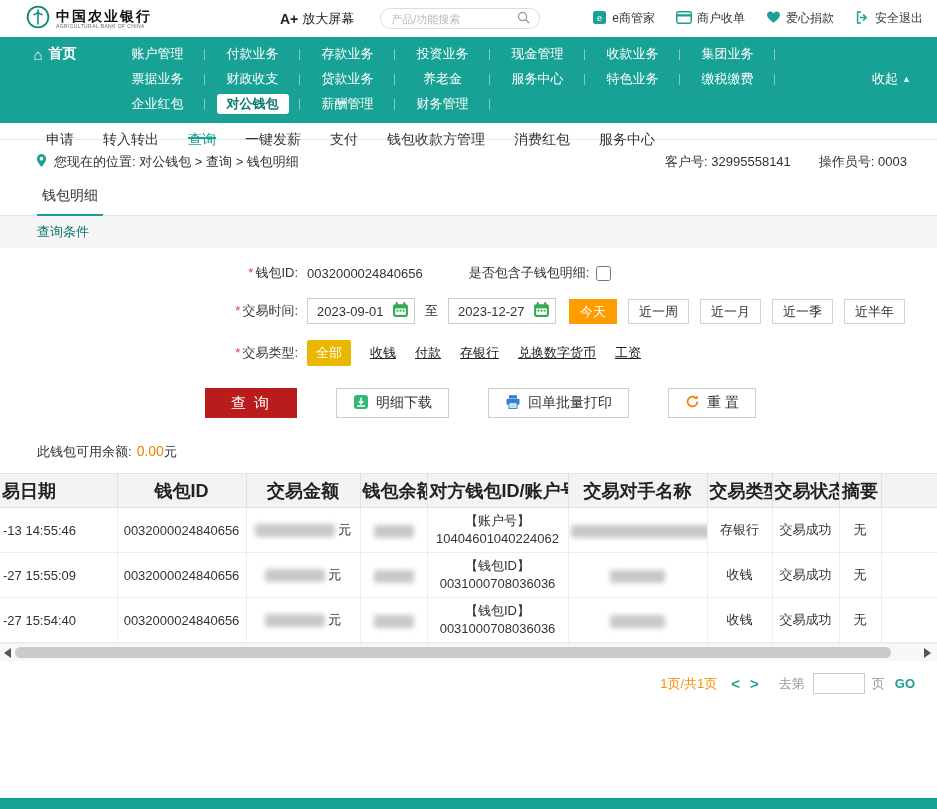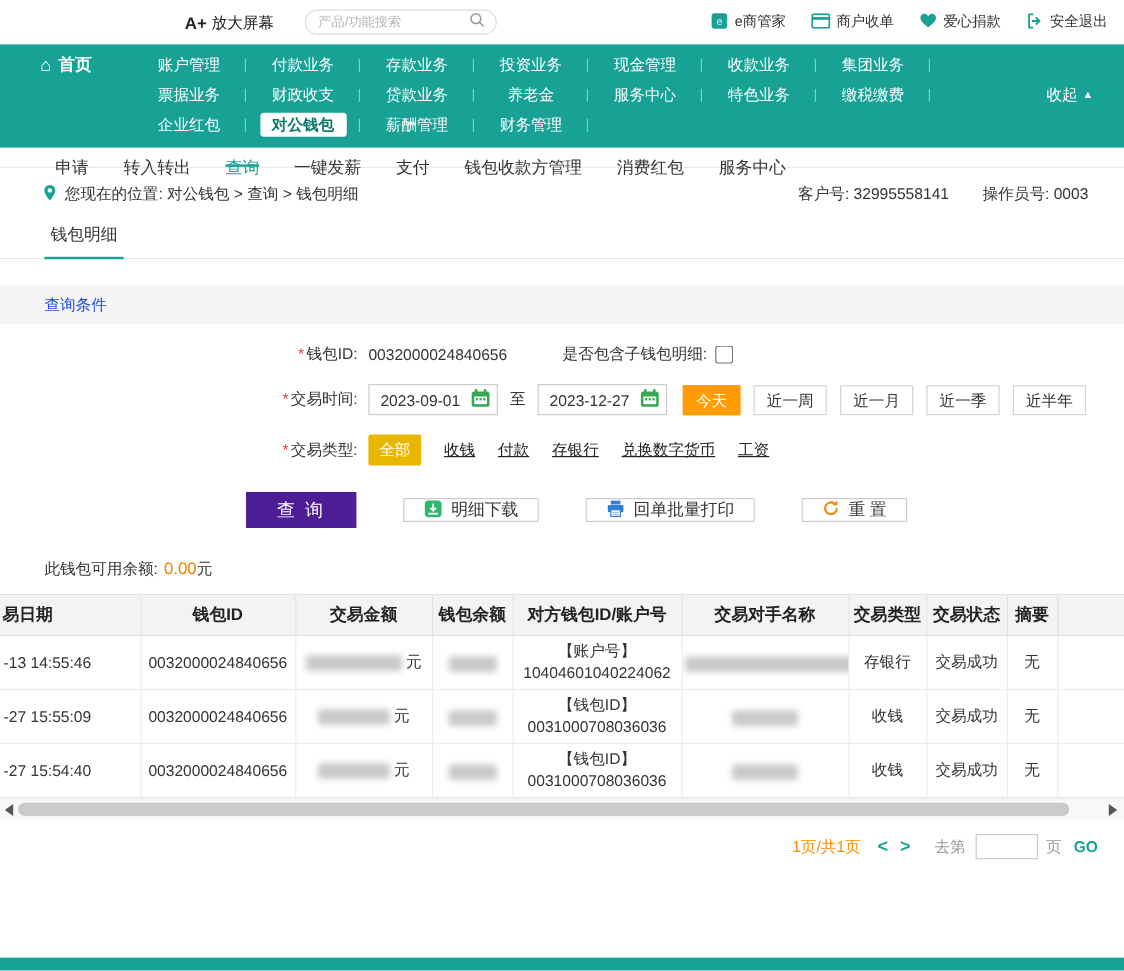--- a/index.html
+++ b/index.html
@@ -40,50 +40,50 @@
   
   .crumb-row { display: flex; justify-content: space-between; align-items: center; padding: 0 30px 0 36px; margin-top: 13px; font-size: 13px; }
   .crumb-left { display: flex; align-items: center; gap: 7px; }
   .crumb-right { display: flex; gap: 28px; }
 
   
   .tab-row { margin-top: 12px; padding-left: 37px; border-bottom: 1px solid #e5e5e5; }
   .tab { display: inline-block; font-size: 14px; color: #333; padding: 4px 5px 9px; border-bottom: 2px solid #17a295; margin-bottom: -1px; cursor: pointer; }
 
   
-  .section-bar { background: #f5f5f6; font-size: 13px; color: #1d4ed8; padding: 7px 0 7px 37px; margin-top: 22px; }
+  .section-bar { background: #f5f5f6; font-size: 13px; color: #0f766e; padding: 7px 0 7px 37px; margin-top: 0; }
 
   
   .form-row { display: flex; align-items: center; margin-top: 16px; }
   .form-label { width: 298px; text-align: right; font-size: 13px; color: #333; flex-shrink: 0; }
   .req { color: #e3403a; margin-right: 2px; }
   .form-value { margin-left: 9px; font-size: 13px; color: #333; display: flex; align-items: center; }
   .inline-label { margin-left: 46px; font-size: 13px; }
   .sub-checkbox { width: 15px; height: 15px; margin-left: 7px; cursor: pointer; }
   .date-field { display: flex; align-items: center; border: 1px solid #ccc; height: 26px; padding: 0 5px 0 9px; gap: 7px; background: #fff; cursor: pointer; }
   .date-text { font-size: 13px; color: #333; min-width: 68px; }
   .join { margin: 0 10px; font-size: 13px; }
   .range-btn { height: 25px; line-height: 23px; padding: 0 10px; border: 1px solid #d4d4d4; background: #fff; font-size: 13px; color: #333; margin-left: 11px; cursor: pointer; }
   .range-btn.active { background: #ff9c00; border-color: #ff9c00; color: #fff; }
   .range-btn:first-of-type { margin-left: 13px; }
   .type-btn-active { background: #e9b600; color: #fff; padding: 4px 9px; font-size: 13px; border-radius: 2px; cursor: pointer; }
   .type-link { margin-left: 19px; font-size: 13px; color: #222; text-decoration: underline; cursor: pointer; }
 
   
   .actions { display: flex; align-items: center; gap: 39px; margin: 22px 0 14px 205px; }
-  .btn-primary { width: 92px; height: 30px; background: #4c1d95; color: #fff; font-size: 15px; border: none; cursor: pointer; display: flex; align-items: center; justify-content: center; letter-spacing: 2px; }
-  .btn-outline { height: 20px; border: 1px solid #ccc; background: #fff; display: flex; align-items: center; gap: 7px; padding: 0 16px; font-size: 14px; color: #333; cursor: pointer; }
+  .btn-primary { width: 92px; height: 30px; background: #b91c1c; color: #fff; font-size: 15px; border: none; cursor: pointer; display: flex; align-items: center; justify-content: center; letter-spacing: 2px; }
+  .btn-outline { height: 30px; border: 1px solid #ccc; background: #fff; display: flex; align-items: center; gap: 7px; padding: 0 16px; font-size: 14px; color: #333; cursor: pointer; }
 
   
   .balance-row { padding: 11px 0 10px 37px; font-size: 13px; display: flex; align-items: baseline; }
   .balance-val { color: #f18101; font-size: 14px; margin-left: 5px; }
 
   
   .data-table { width: 937px; border-collapse: collapse; table-layout: fixed; border-top: 1px solid #e2e2e2; margin-top: 2px; }
-  .data-table th { background: #f3f3f3; font-size: 14px; color: #222; font-weight: bold; height: 34px; border-right: 1px solid #e0e0e0; border-bottom: 1px solid #e0e0e0; padding: 0 2px; white-space: nowrap; overflow: hidden; text-align: center; }
+  .data-table th { background: #f3f3f3; font-size: 18px; color: #222; font-weight: bold; height: 34px; border-right: 1px solid #e0e0e0; border-bottom: 1px solid #e0e0e0; padding: 0 2px; white-space: nowrap; overflow: hidden; text-align: center; }
   .data-table th.l { text-align: left; padding-left: 2px; }
   .data-table td { font-size: 13px; color: #333; text-align: center; height: 45px; border-right: 1px solid #ededed; border-bottom: 1px solid #ededed; padding: 2px; overflow: hidden; white-space: nowrap; }
   .data-table td.l { text-align: left; padding-left: 3px; }
   .counter-cell div { line-height: 18px; }
   .redact { display: inline-block; height: 13px; background: #bfbfbf; border-radius: 2px; filter: blur(2.5px); vertical-align: middle; opacity: .85; }
   .w40 { width: 40px; } .w55 { width: 55px; } .w60 { width: 60px; } .w80 { width: 80px; } .w150 { width: 150px; }
 
   
   .hscroll { position: relative; height: 18px; background: #f8f8f8; border-top: 1px solid #eee; cursor: pointer; }
   .hs-thumb { position: absolute; left: 15px; right: 46px; top: 3px; height: 11px; background: #cbcbcb; border-radius: 6px; cursor: grab; }
@@ -102,20 +102,32 @@
   .pg-go { color: #17a295; font-weight: bold; cursor: pointer; margin-left: 10px; }
 
   .bottom-strip { position: absolute; left: 0; bottom: 0; width: 100%; height: 11px; background: #17a295; }
 </style>
 </head>
 <body>
 
 <div class="page">
 
   <header class="topbar">
+    <div class="logo-wrap">
+      <span>
+        <svg width="24" height="24" viewBox="0 0 24 24">
+            <circle cx="12" cy="12" r="10.4" fill="none" stroke="#0e8a7d" stroke-width="1.8"></circle>
+            <path d="M12 4.5v15 M12 7.2c-1.8 2-4.6 2.6-4.6 2.6 M12 7.2c1.8 2 4.6 2.6 4.6 2.6" stroke="#0e8a7d" stroke-width="1.5" fill="none"></path>
+          </svg>
+      </span>
+      <div class="logo-text">
+        <span class="bank-name">中国农业银行</span>
+        <span class="bank-sub">AGRICULTURAL BANK OF CHINA</span>
+      </div>
+    </div>
 
     <div class="zoom">
       <span class="zoom-a">A+</span>
       <span>放大屏幕</span>
     </div>
 
     <div class="search-box">
       <input type="text" placeholder="产品/功能搜索" style="">
       <span>
         <svg width="13" height="13" viewBox="0 0 14 14">

